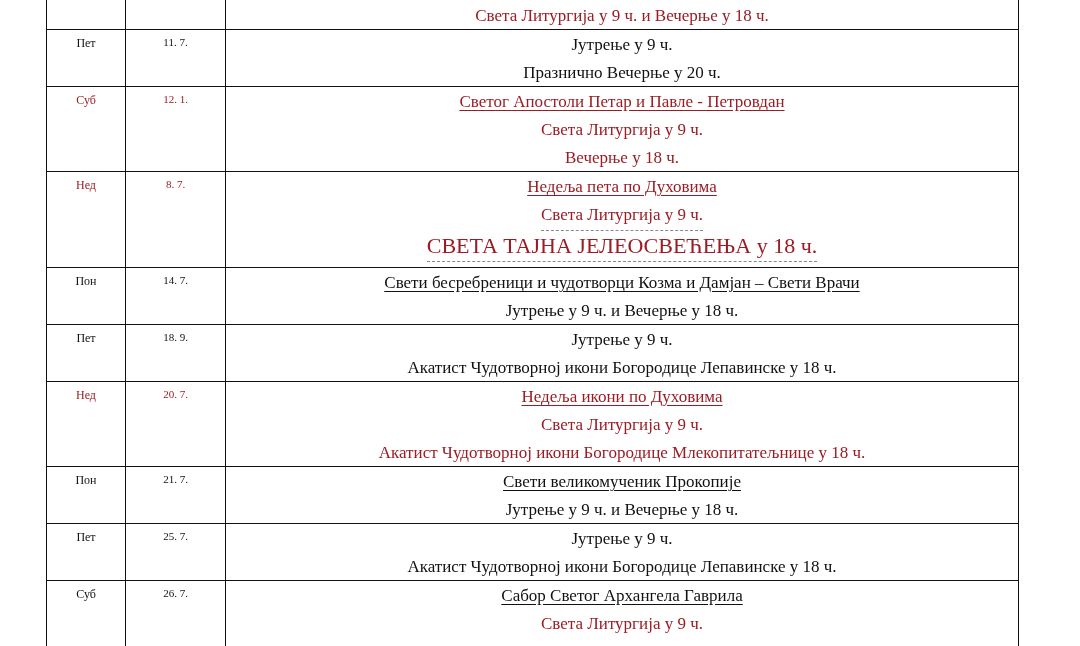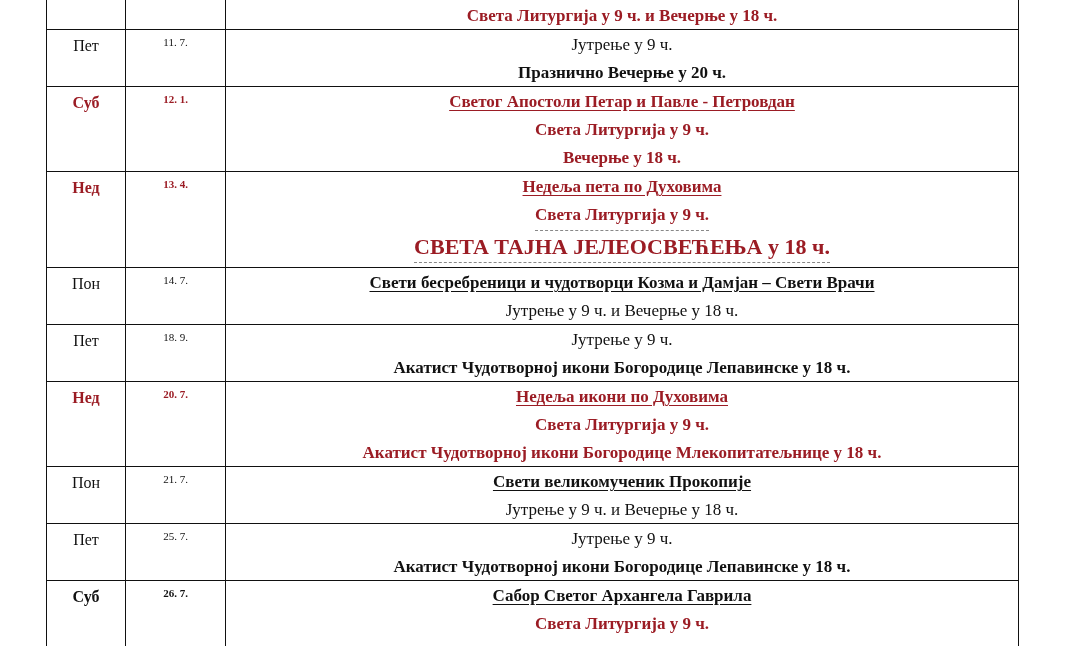--- a/index.html
+++ b/index.html
@@ -2,26 +2,26 @@
 <html><head>
 <meta charset="utf-8">
 <style>
   html, body { margin:0; padding:0; background:#ffffff; }
   body { width:1080px; height:646px; overflow:hidden; position:relative;
          font-family:"DejaVu Serif","Liberation Serif",serif; color:#111; }
   .page { position:absolute; left:0; top:-28px; width:1080px; }
   table.sched { position:absolute; left:46px; top:0; width:973px;
          border-collapse:collapse; table-layout:fixed; }
   table.sched td { border:1.5px solid #111; vertical-align:top; padding:0; }
-  td.day { width:78px; text-align:center; font-size:16px; padding-top:6px !important; }
+  td.day { width:78px; text-align:center; font-size:12px; padding-top:6px !important; }
   td.date { width:99px; text-align:center; font-size:11px; padding-top:6px !important; }
   td.desc { text-align:center; font-size:17px; }
   .line { height:28px; line-height:28px; white-space:nowrap; }
   .red { color:#9b1c24; }
-  .b { font-weight:bold; }
+  .b { font-weight:normal; }
   .u { text-decoration:underline; text-underline-offset:3px; }
   .big { font-size:22px; height:36px; line-height:36px; }
   .dashed-bottom { border-bottom:1px dashed #888; display:inline-block; line-height:30px; }
   .desc .line span { font-family:"Liberation Serif",serif; }
   .day span, .date span { font-family:"Liberation Serif",serif; }
 </style>
 </head>
 <body>
 
 <div class="page">
@@ -51,21 +51,21 @@
       <td class="date red b"><span>12. 1.</span></td>
       <td class="desc">
         <div class="line red b u"><span>Светог Апостоли Петар и Павле - Петровдан</span></div>
         <div class="line red b"><span>Света Литургија у 9 ч.</span></div>
         <div class="line red b"><span>Вечерње у 18 ч.</span></div>
       </td>
     </tr>
 
     <tr style="height:96px;">
       <td class="day red b"><span>Нед</span></td>
-      <td class="date red b"><span>13. 4.</span></td>
+      <td class="date red b"><span>8. 7.</span></td>
       <td class="desc">
         <div class="line red b u"><span>Недеља пета по Духовима</span></div>
         <div class="line red b"><span class="dashed-bottom">Света Литургија у 9 ч.</span></div>
         <div class="line big red b"><span class="dashed-bottom">СВЕТА ТАЈНА ЈЕЛЕОСВЕЋЕЊА у 18 ч.</span></div>
       </td>
     </tr>
 
     <tr style="height:56px;">
       <td class="day"><span>Пон</span></td>
       <td class="date"><span>14. 7.</span></td>

